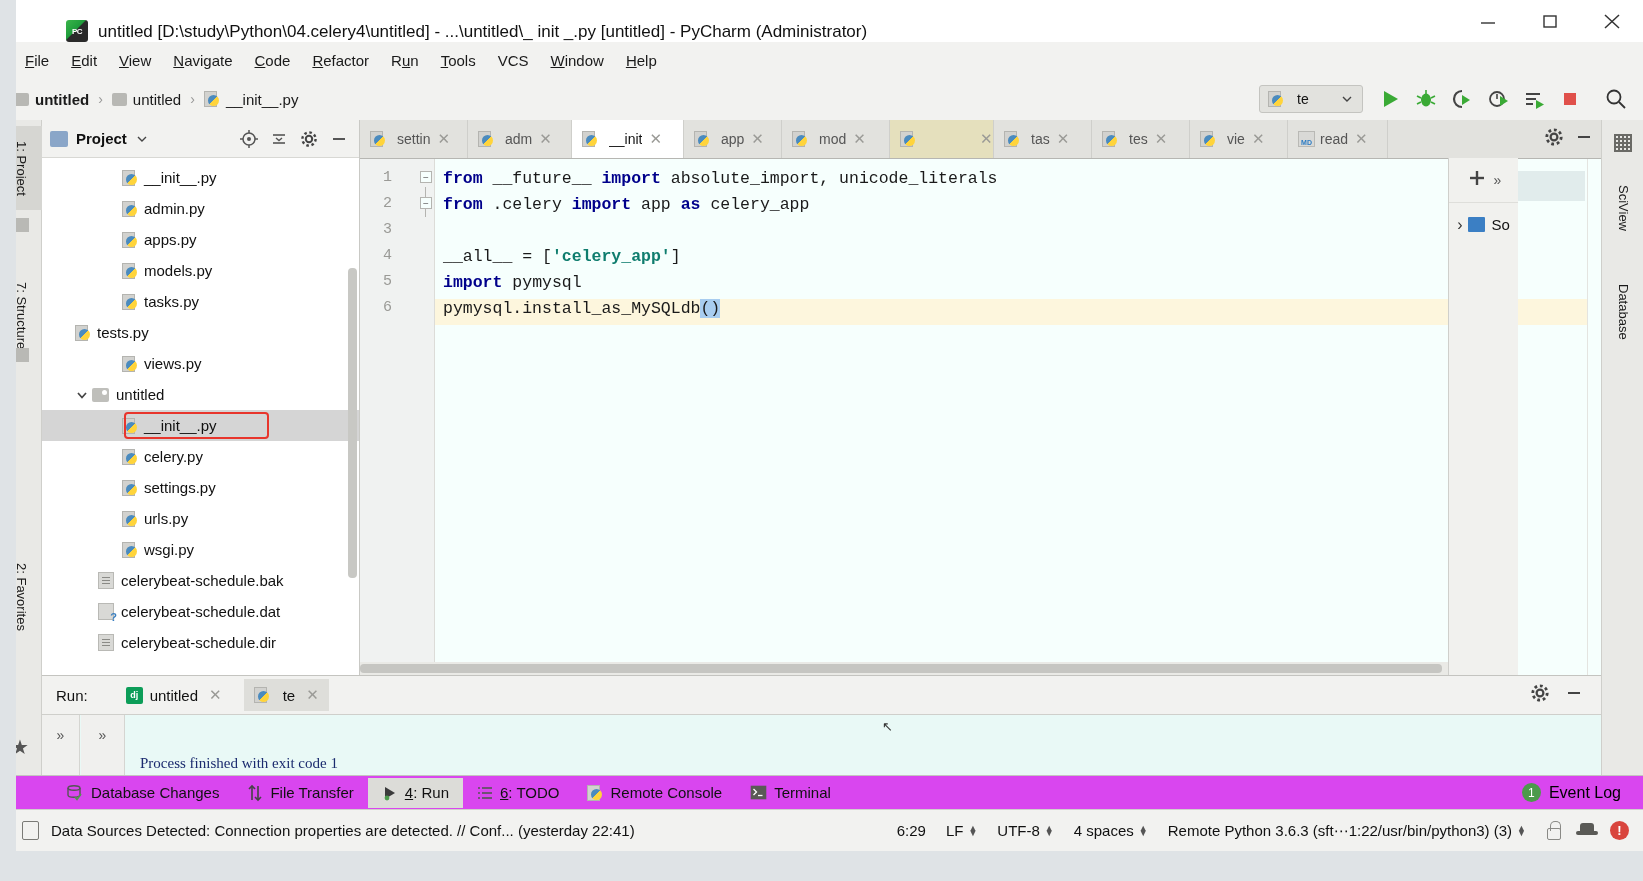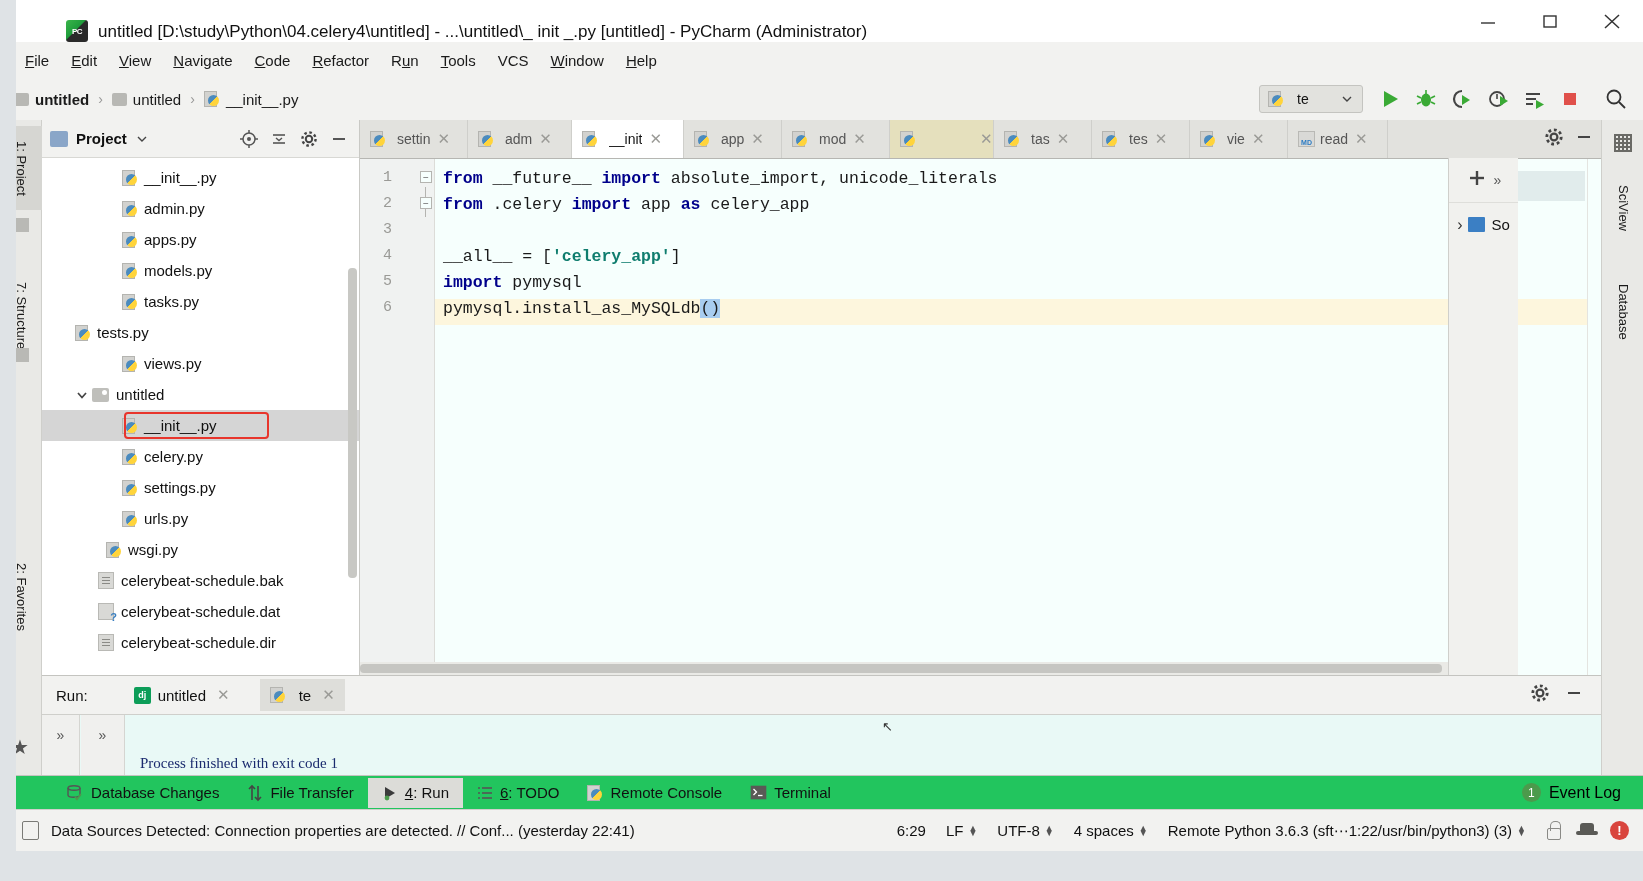--- a/index.html
+++ b/index.html
@@ -239,21 +239,21 @@
   }
   .sv-row { display:flex; align-items:center; justify-content:center; height:44px; gap: 6px; }
   .sv-divider { border-top: 1px solid #dedeDA; }
   .so-label { font-size: 15px; color: #111; }
 
   
   .run-panel {
     position: absolute; left: 42px; top: 675px; width: 1559px; height: 100px;
     background: #f2f2f0; border-top: 1px solid #c4c4c0;
   }
-  .run-header { height: 38px; display: flex; align-items: center; padding-left: 14px; gap: 20px; }
+  .run-header { height: 38px; display: flex; align-items: center; padding-left: 14px; gap: 12px; }
   .run-label { font-size: 15px; color: #111; margin-right: 16px; }
   .rtab {
     display: flex; align-items: center; gap: 7px; height: 32px; padding: 0 10px;
     font-size: 15px; color: #111;
   }
   .rtab.active { background: #dededa; }
   .dj-ico {
     width: 17px; height: 17px; background: #0c9d58; border-radius: 2px;
     color: #fff; font-size: 9px; font-weight: bold;
     display:flex; align-items:center; justify-content:center;
@@ -276,21 +276,21 @@
     font-family: "Liberation Serif", serif; white-space: nowrap;
   }
   .run-cursor {
     position: absolute; left: 840px; top: 4px; width: 12px; height: 12px;
     color: #333; font-size: 13px;
   }
 
   
   .bottombar {
     position: absolute; left: 0; top: 775px; width: 1643px; height: 34px;
-    background: #22c55e; border-top: 1px solid #c4c4c0;
+    background: #d946ef; border-top: 1px solid #c4c4c0;
     display: flex; align-items: center; padding-left: 52px; gap: 0;
   }
   .bbtn {
     display: flex; align-items: center; gap: 7px; height: 30px; padding: 0 14px;
     font-size: 15px; color: #111; white-space: nowrap;
   }
   .bbtn.active { background: #dcdcd8; }
   .bbtn .u { text-decoration: underline; }
   .eventlog { margin-left: auto; margin-right: 22px; display:flex; align-items:center; gap:8px; }
   .badge-green {
@@ -580,21 +580,21 @@
             <span>celery.py</span>
           </div>
           <div class="tree-row" style="padding-left: 80px;">
             <span class="py-ico"></span>
             <span>settings.py</span>
           </div>
           <div class="tree-row" style="padding-left: 80px;">
             <span class="py-ico"></span>
             <span>urls.py</span>
           </div>
-          <div class="tree-row" style="padding-left: 64px;">
+          <div class="tree-row" style="padding-left: 80px;">
             <span class="py-ico"></span>
             <span>wsgi.py</span>
           </div>
           <div class="tree-row" style="padding-left: 56px;">
             <span class="file-ico lines"></span>
             <span>celerybeat-schedule.bak</span>
           </div>
           <div class="tree-row" style="padding-left: 56px;">
             <span class="file-ico q"></span>
             <span>celerybeat-schedule.dat</span>

